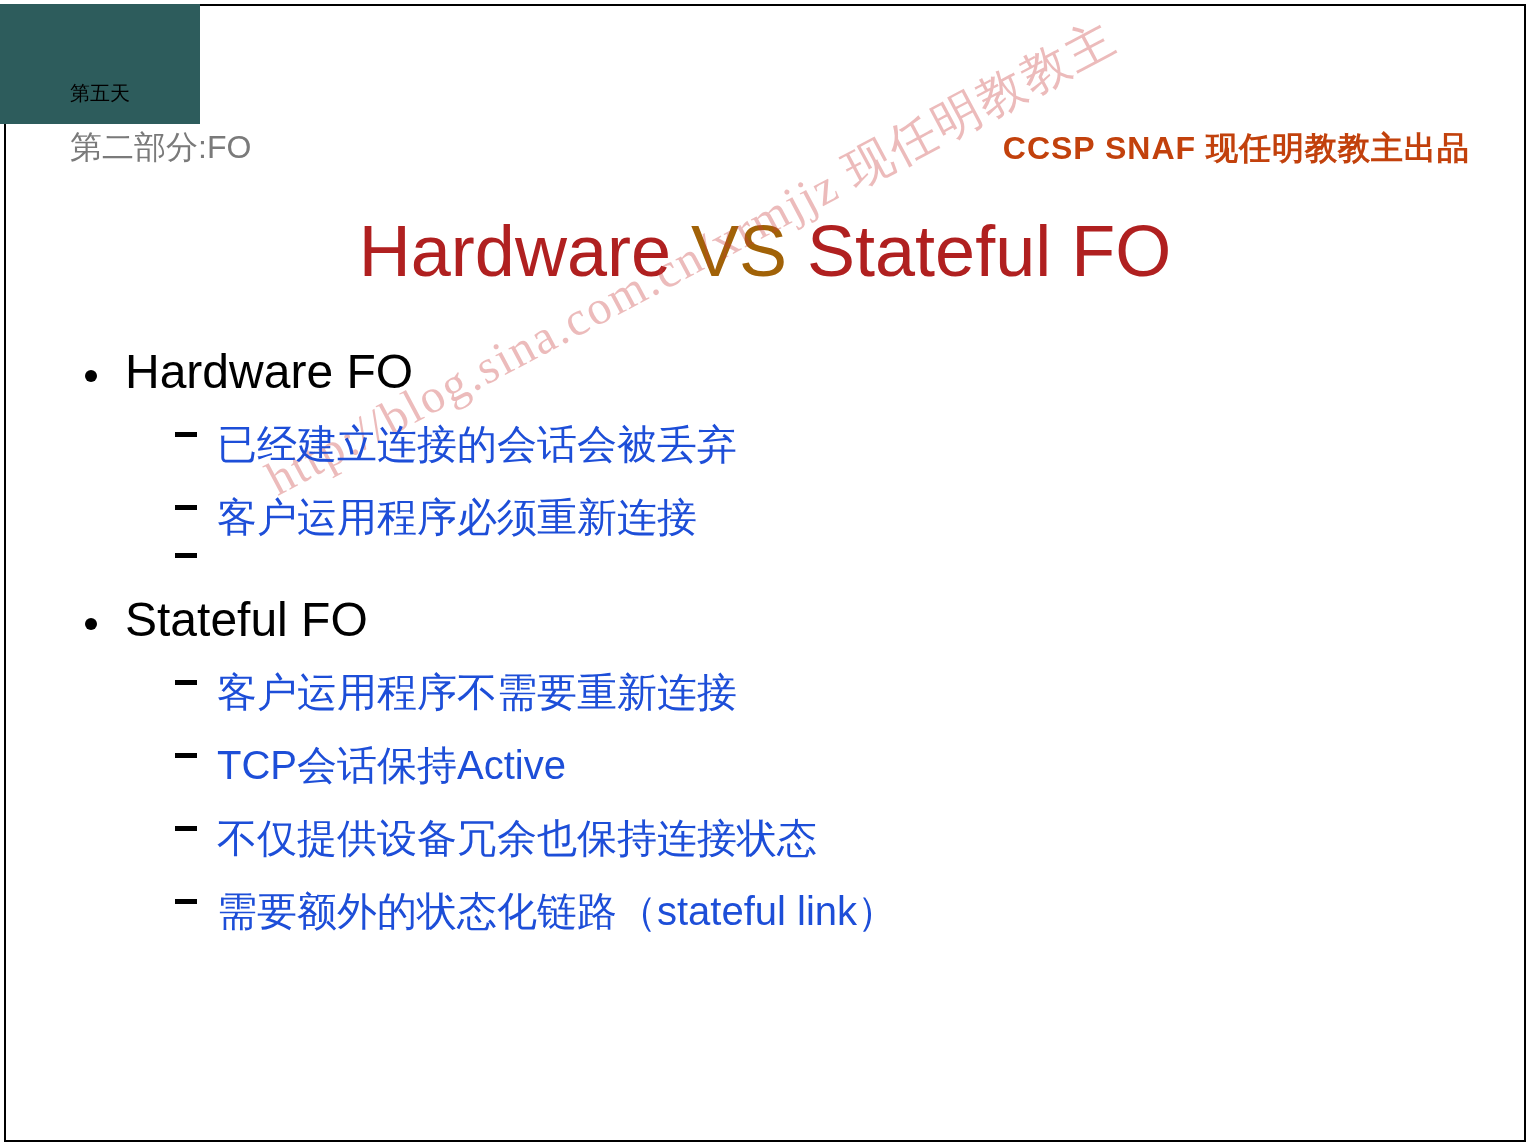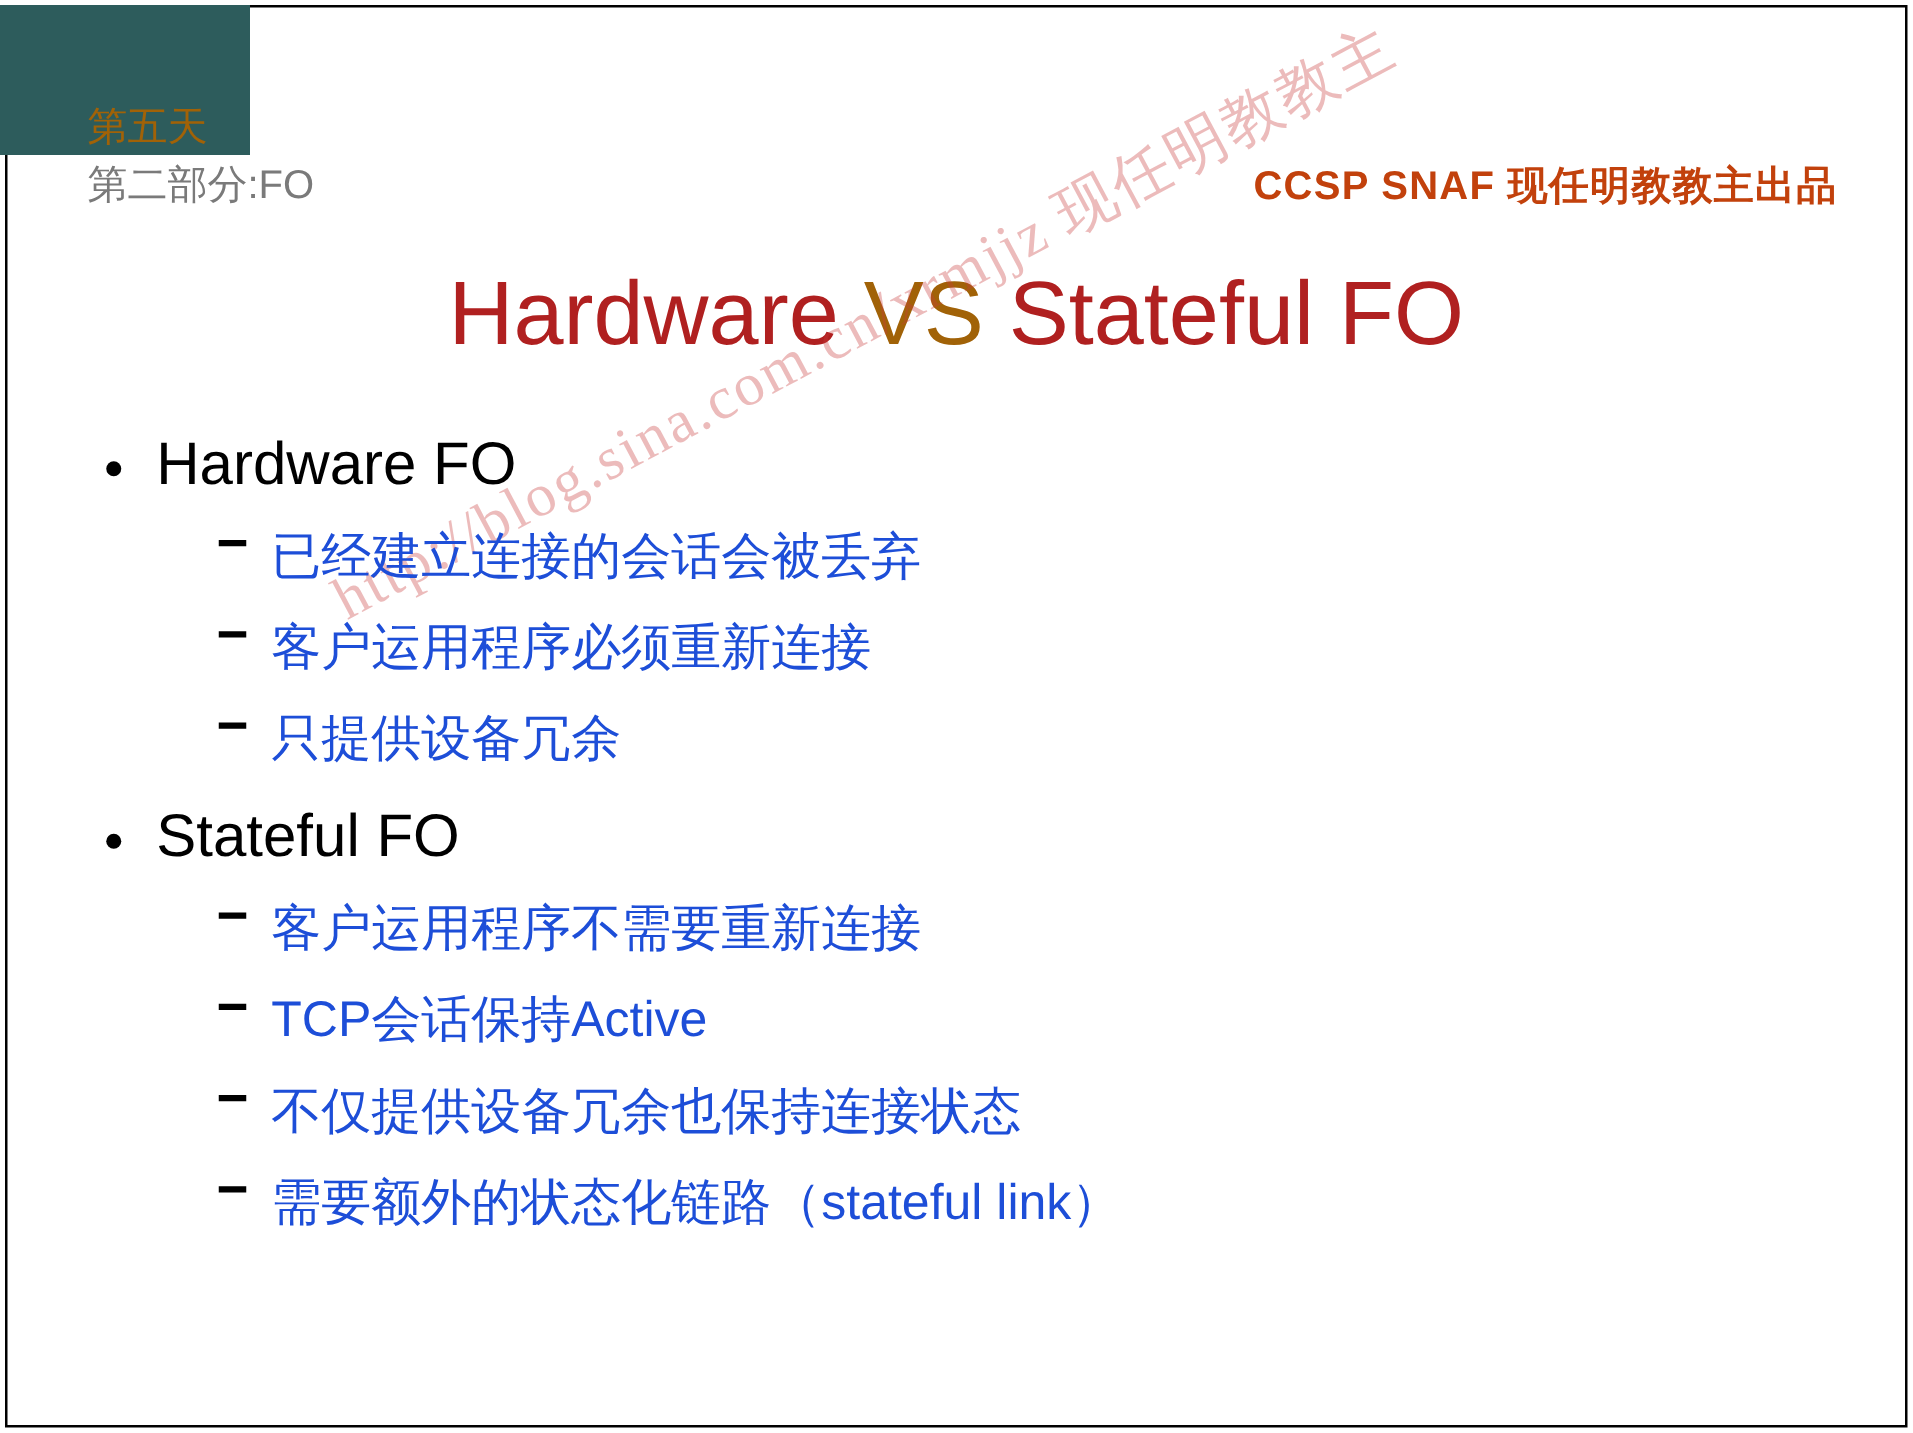--- a/index.html
+++ b/index.html
@@ -25,22 +25,22 @@
       top: 4px;
       left: 0;
       width: 200px;
       height: 120px;
       background: #2d5c5c;
     }
     .day-label {
       position: absolute;
       top: 80px;
       left: 70px;
-      color: #a16207;
-      font-size: 32px;
+      color: #000000;
+      font-size: 20px;
       font-weight: normal;
       font-family: Liberation Serif, serif;
     }
     .section-label {
       position: absolute;
       top: 126px;
       left: 70px;
       color: #7a7a7a;
       font-size: 32px;
       font-weight: normal;
@@ -146,21 +146,20 @@
   <div class="bullet-l2">
     <span class="dash"></span>
     <span>已经建立连接的会话会被丢弃</span>
   </div>
   <div class="bullet-l2">
     <span class="dash"></span>
     <span>客户运用程序必须重新连接</span>
   </div>
   <div class="bullet-l2">
     <span class="dash"></span>
-    <span>只提供设备冗余</span>
   </div>
 
   <div class="bullet-l1">
     <span class="dot"></span>
     <span>Stateful FO</span>
   </div>
   <div class="bullet-l2">
     <span class="dash"></span>
     <span>客户运用程序不需要重新连接</span>
   </div>

